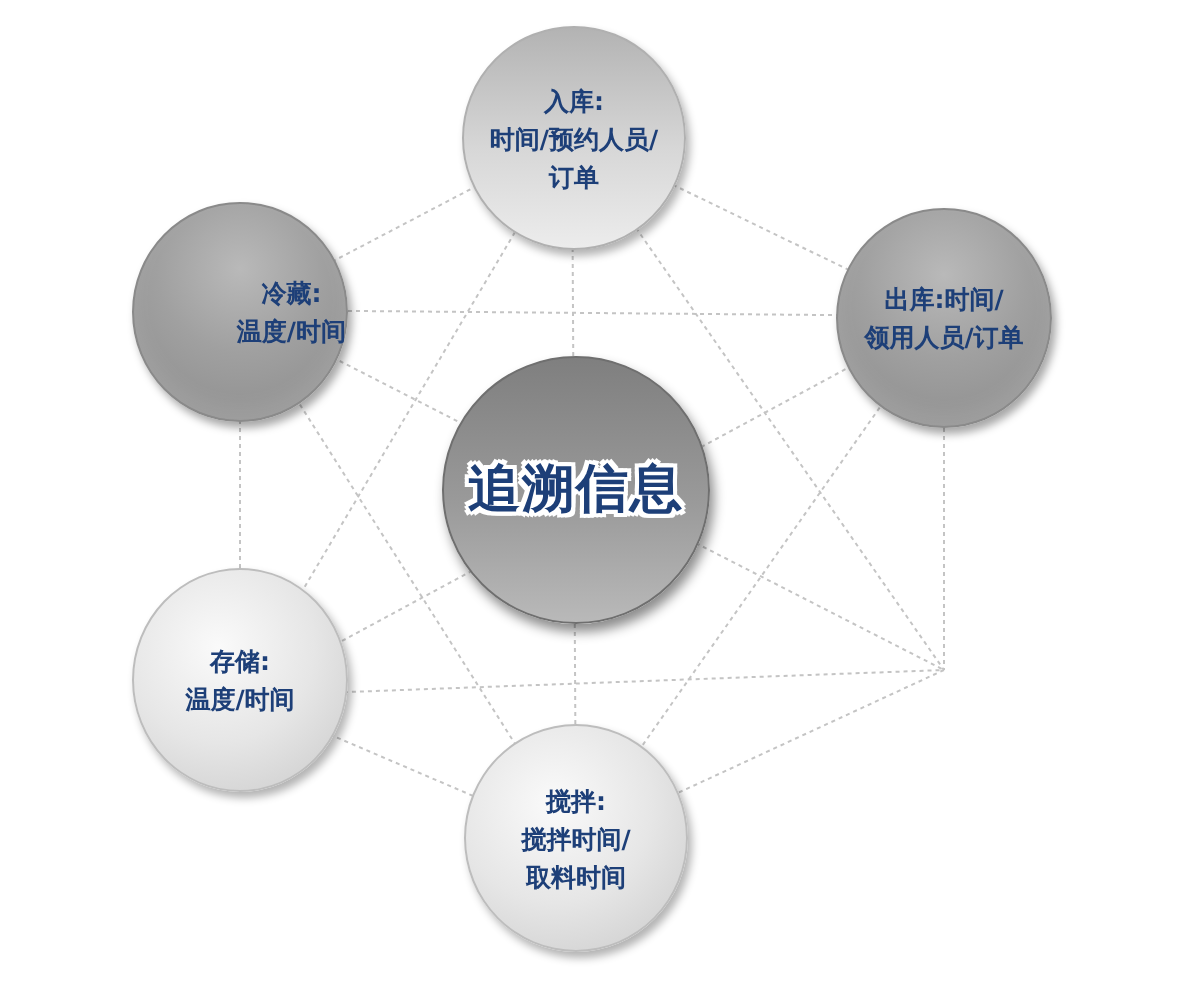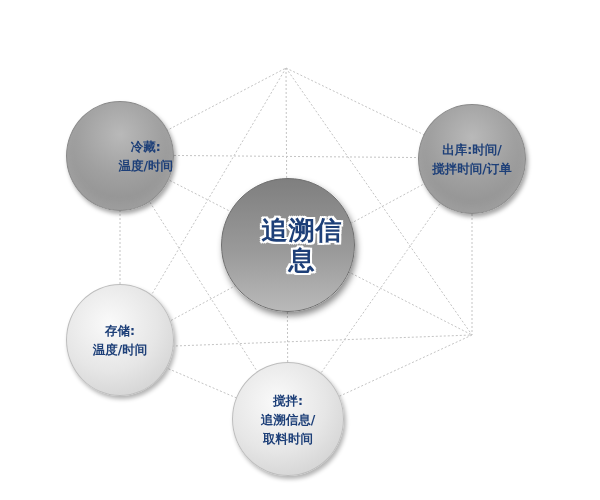--- a/index.html
+++ b/index.html
@@ -12,21 +12,21 @@
   .dark { background: radial-gradient(circle at 50% 30%, #b9b9b9 0%, #a0a0a0 45%, #8a8a8a 100%);
           box-shadow: 2px 3px 4px rgba(0,0,0,0.35), inset 0 -6px 10px rgba(255,255,255,0.12); border:1px solid #8a8a8a; }
   .light { background: radial-gradient(circle at 40% 35%, #fafafa 0%, #e6e6e6 50%, #c9c9c9 100%);
            box-shadow: 2px 3px 4px rgba(0,0,0,0.30); border:1px solid #bdbdbd; }
   .mid { background: linear-gradient(180deg, #b3b3b3 0%, #d7d7d7 55%, #ececec 100%);
          box-shadow: 2px 3px 4px rgba(0,0,0,0.30); border:1px solid #b0b0b0; }
   .center { background: linear-gradient(180deg, #7f7f7f 0%, #9a9a9a 55%, #b9b9b9 100%);
             box-shadow: 2px 4px 6px rgba(0,0,0,0.45); border:1px solid #6f6f6f; }
   .center .label { font-size:26px; line-height:30px; color:#1d3f78; font-weight:bold;
                    text-shadow: -2px -2px 0 #fff, 2px -2px 0 #fff, -2px 2px 0 #fff, 2px 2px 0 #fff,
-                                0 2px 0 #fff, 2px 0 0 #fff, -2px 0 0 #fff, 0 -2px 0 #fff; letter-spacing:1px;margin-left:28px; }
+                                0 2px 0 #fff, 2px 0 0 #fff, -2px 0 0 #fff, 0 -2px 0 #fff; letter-spacing:1px; }
 </style>
 </head>
 <body>
 
 <div id="diagram">
   <svg width="600" height="500" style="position:absolute;left:0;top:0">
     <g stroke="#c4c4c4" stroke-width="1" stroke-dasharray="2,2" fill="none">
 
       <line x1="286" y1="68" x2="472" y2="158"></line>
       <line x1="472" y1="158" x2="472" y2="335"></line>
@@ -41,39 +41,44 @@
       <line x1="472" y1="158" x2="120" y2="155"></line>
       <line x1="120" y1="155" x2="288" y2="420"></line>
       <line x1="120" y1="348" x2="472" y2="335"></line>
 
       <line x1="286" y1="68" x2="288" y2="420"></line>
       <line x1="120" y1="155" x2="472" y2="335"></line>
       <line x1="472" y1="158" x2="120" y2="348"></line>
     </g>
   </svg>
 
+  <div class="node mid" style="left:231px;top:13px;width:112px;height:112px;">
+    <span class="label">入库:
+时间/预约人员/
+订单</span>
+  </div>
 
   <div class="node dark" style="left:66px;top:101px;width:108px;height:110px;justify-content:flex-end;">
     <span class="label">冷藏:
 温度/时间</span>
   </div>
 
   <div class="node dark" style="left:418px;top:104px;width:108px;height:110px;">
     <span class="label">出库:时间/
-搅拌时间/订单</span>
+领用人员/订单</span>
   </div>
 
   <div class="node center" style="left:221px;top:178px;width:134px;height:134px;">
     <span class="label">追溯信息</span>
   </div>
 
   <div class="node light" style="left:66px;top:284px;width:108px;height:112px;">
     <span class="label">存储:
 温度/时间</span>
   </div>
 
 
   <div class="node light" style="left:232px;top:362px;width:112px;height:114px;">
     <span class="label">搅拌:
-追溯信息/
+搅拌时间/
 取料时间</span>
   </div>
 </div>
 
 </body></html>

